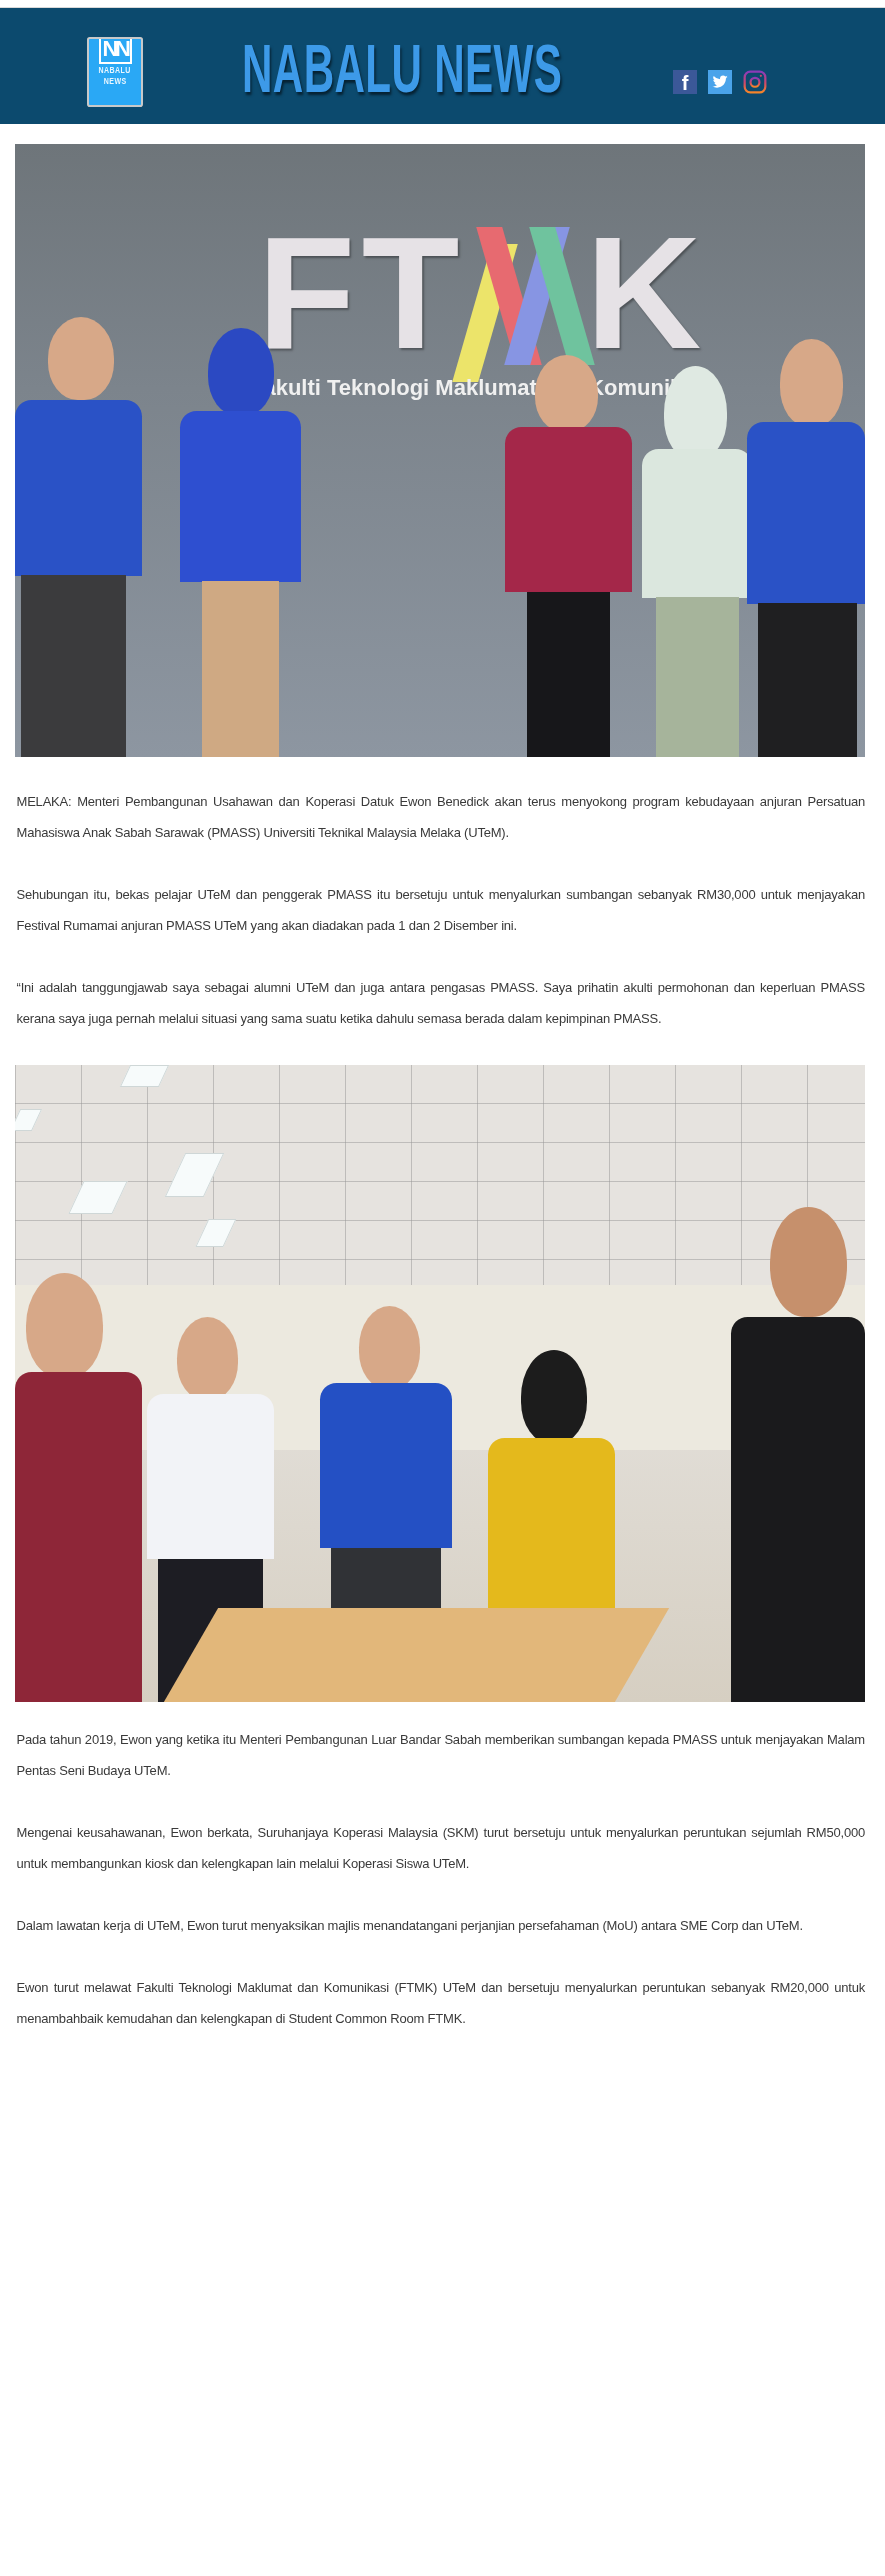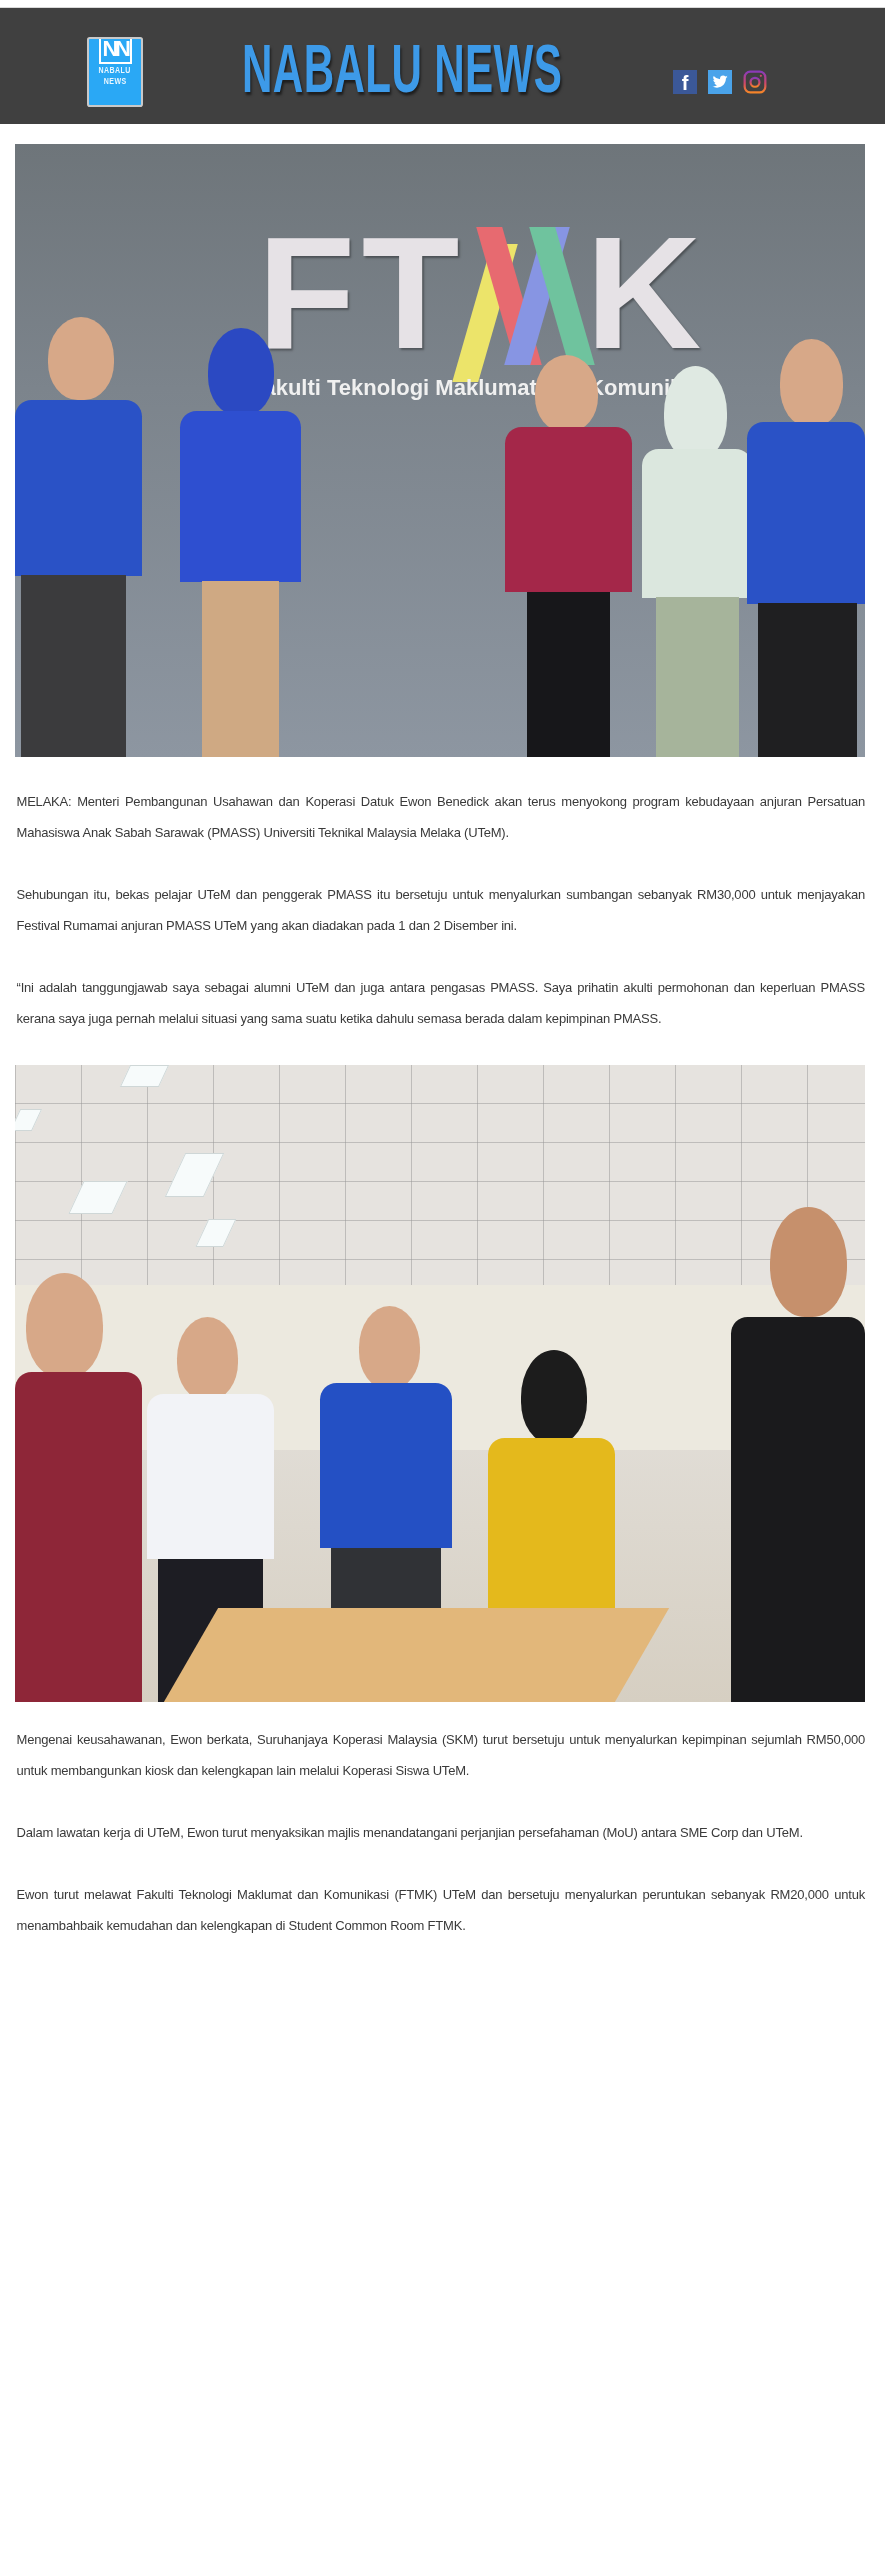--- a/index.html
+++ b/index.html
@@ -4,21 +4,21 @@
 <style>
   * { box-sizing: border-box; margin: 0; padding: 0; }
   html, body { width: 885px; background: #ffffff; }
   body { font-family: "Liberation Sans", "DejaVu Sans", sans-serif; color: #333; }
 
   .top-strip { height: 7.7px; background: #ffffff; border-bottom: 0.6px solid #d9d9d9; }
 
   .masthead {
     position: relative;
     height: 116px;
-    background: #404040;
+    background: #0c4a6e;
   }
   .logo-box {
     position: absolute; left: 87px; top: 29px;
     width: 56px; height: 70px;
     background: #2aa8f5;
     border: 2.2px solid #c9c9c9;
     border-radius: 2.8px;
     overflow: hidden;
     display: flex; flex-direction: column; align-items: center;
   }
@@ -252,18 +252,19 @@
     </div>
     <div class="person" style="left:716px; width:134px; height:495px;">
       <div class="head" style="left:39px; top:0; width:77px; height:110px; background:#c6906c;"></div>
       <div class="body" style="left:0; top:110px; width:134px; height:385px; background:#1a1a1c;"></div>
     </div>
 
     <div class="table" style="left:176px; bottom:0; width:451px; height:94px;"></div>
   </figure>
 
   <section class="body-text" style="margin-top:22px;">
-    <p class="para">Mengenai keusahawanan, Ewon berkata, Suruhanjaya Koperasi Malaysia (SKM) turut bersetuju untuk menyalurkan kepimpinan sejumlah RM50,000 untuk membangunkan kiosk dan kelengkapan lain melalui Koperasi Siswa UTeM.</p>
+    <p class="para">Pada tahun 2019, Ewon yang ketika itu Menteri Pembangunan Luar Bandar Sabah memberikan sumbangan kepada PMASS untuk menjayakan Malam Pentas Seni Budaya UTeM.</p>
+    <p class="para">Mengenai keusahawanan, Ewon berkata, Suruhanjaya Koperasi Malaysia (SKM) turut bersetuju untuk menyalurkan peruntukan sejumlah RM50,000 untuk membangunkan kiosk dan kelengkapan lain melalui Koperasi Siswa UTeM.</p>
     <p class="para">Dalam lawatan kerja di UTeM, Ewon turut menyaksikan majlis menandatangani perjanjian persefahaman (MoU) antara SME Corp dan UTeM.</p>
     <p class="para" style="margin-bottom:27.5px;">Ewon turut melawat Fakulti Teknologi Maklumat dan Komunikasi (FTMK) UTeM dan bersetuju menyalurkan peruntukan sebanyak RM20,000 untuk menambahbaik kemudahan dan kelengkapan di Student Common Room FTMK.</p>
   </section>
 </main>
 
 
 </body></html>

